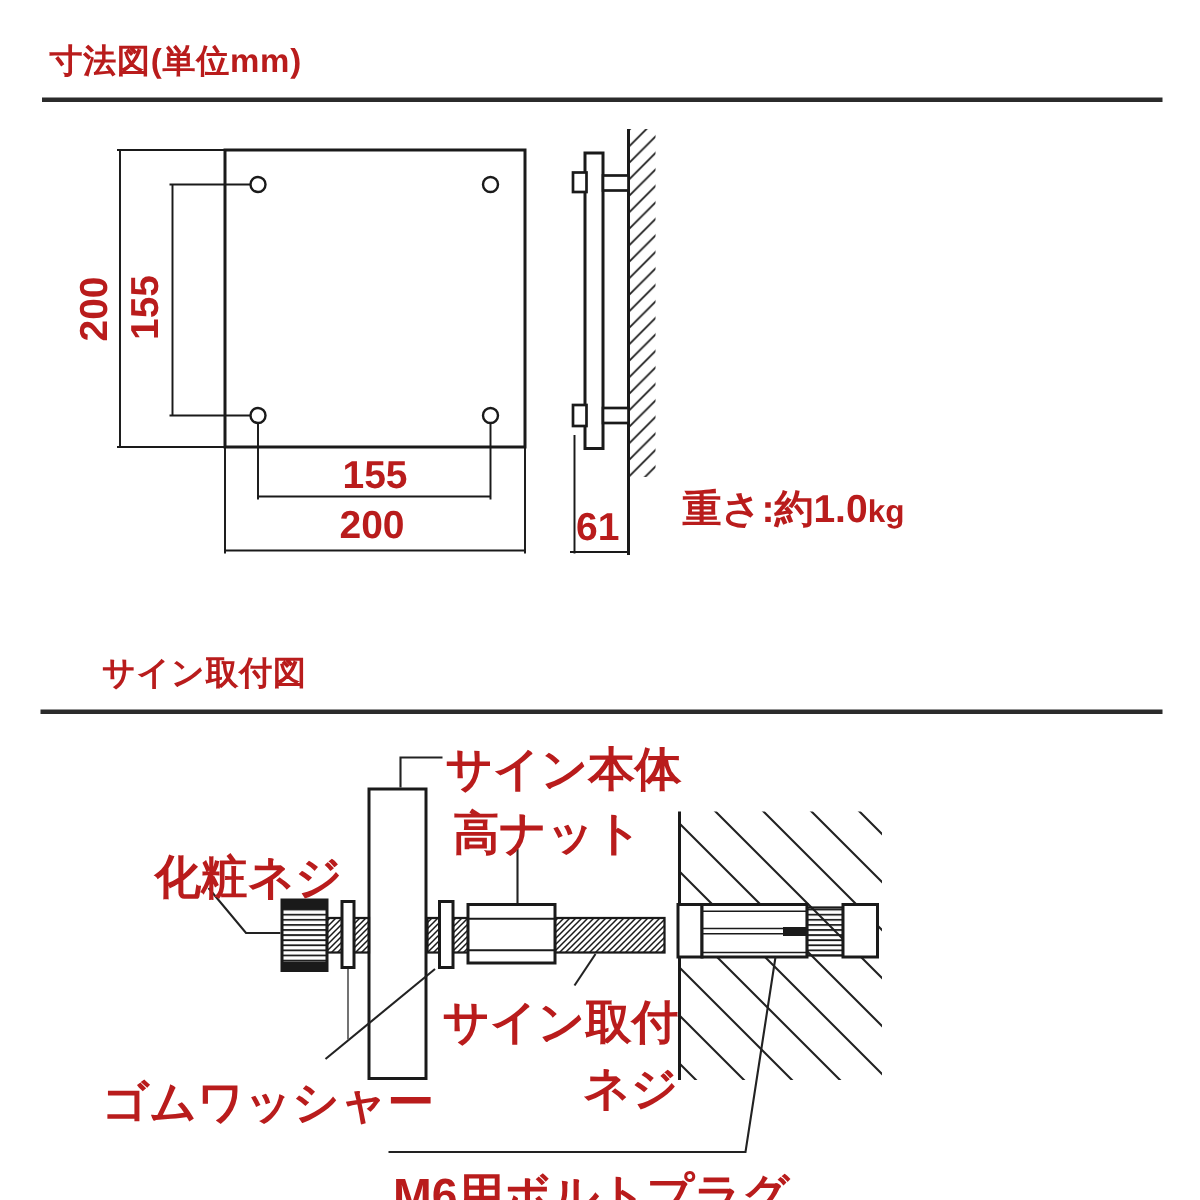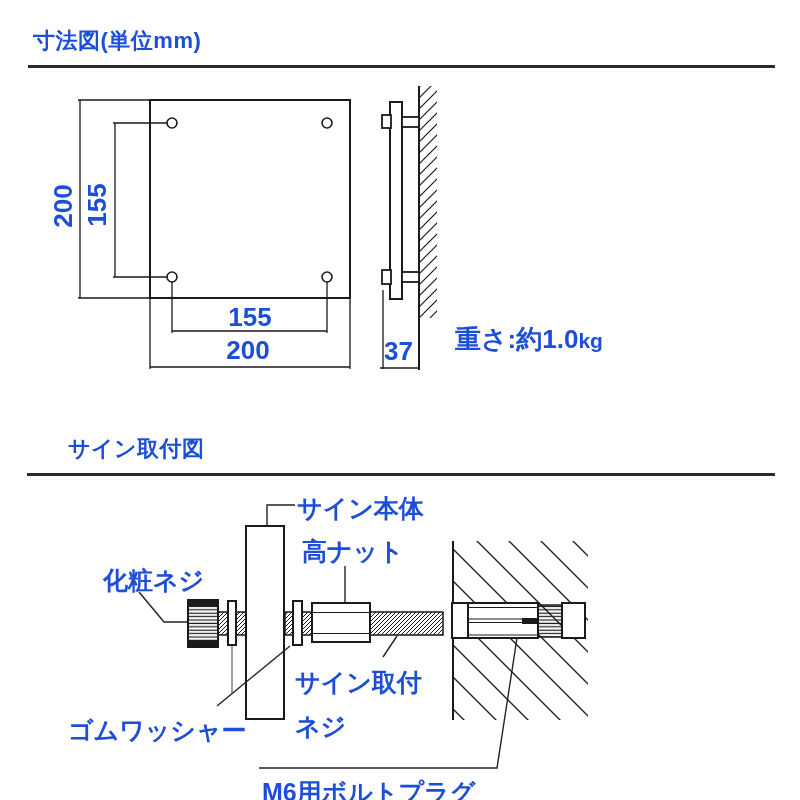--- a/index.html
+++ b/index.html
@@ -1,27 +1,27 @@
 <!DOCTYPE html>
 <html><head>
 <meta charset="utf-8">
 <style>
   html,body{margin:0;padding:0;background:#fff;}
   #canvas{
     position:relative;width:800px;height:800px;background:#ffffff;
     font-family:"Liberation Sans","DejaVu Sans",sans-serif;
-    color:#1d4ed8;overflow:hidden;
+    color:#b91c1c;overflow:hidden;
   }
   .abs{position:absolute;white-space:nowrap;}
   .section-title{font-size:22px;font-weight:bold;letter-spacing:0.5px;}
   .rule{position:absolute;height:3px;background:#2b2b2b;}
   .dim-num{font-size:26px;font-weight:bold;}
   .rot{transform:translate(-50%,-50%) rotate(-90deg);}
   .ctr{transform:translate(-50%,-50%);}
-  .part-label{font-size:25px;font-weight:bold;}
+  .part-label{font-size:31px;font-weight:bold;text-align:right;}
   .two-line{white-space:pre-line;line-height:44px;}
   .weight{font-size:26px;font-weight:bold;}
   .weight .unit{font-size:21px;}
   svg{position:absolute;left:0;top:0;}
 </style>
 </head>
 <body>
 
 <div id="canvas">
 
@@ -125,21 +125,21 @@
   <div class="abs section-title" style="left:33px;top:26px;">寸法図(単位mm)</div>
   <div class="rule" style="left:28px;top:65px;width:747px;"></div>
 
   <div class="abs section-title" style="left:68px;top:434px;">サイン取付図</div>
   <div class="rule" style="left:27px;top:473px;width:748px;"></div>
 
   <div class="abs dim-num rot" style="left:63px;top:206px;">200</div>
   <div class="abs dim-num rot" style="left:97px;top:205px;">155</div>
   <div class="abs dim-num ctr" style="left:250px;top:317px;">155</div>
   <div class="abs dim-num ctr" style="left:248px;top:350px;">200</div>
-  <div class="abs dim-num" style="left:384px;top:336px;">37</div>
+  <div class="abs dim-num" style="left:384px;top:336px;">61</div>
 
   <div class="abs weight" style="left:455px;top:322px;"><span>重さ:約1.0</span><span class="unit">kg</span></div>
 
   <div class="abs part-label" style="left:297px;top:492px;">サイン本体</div>
   <div class="abs part-label" style="left:103px;top:564px;">化粧ネジ</div>
   <div class="abs part-label" style="left:302px;top:535px;">高ナット</div>
   <div class="abs part-label" style="left:68px;top:714px;">ゴムワッシャー</div>
   <div class="abs part-label two-line" style="left:295px;top:660px;">サイン取付
 ネジ</div>
   <div class="abs part-label" style="left:262px;top:740px;margin-top:36px;">M6用ボルトプラグ</div>

